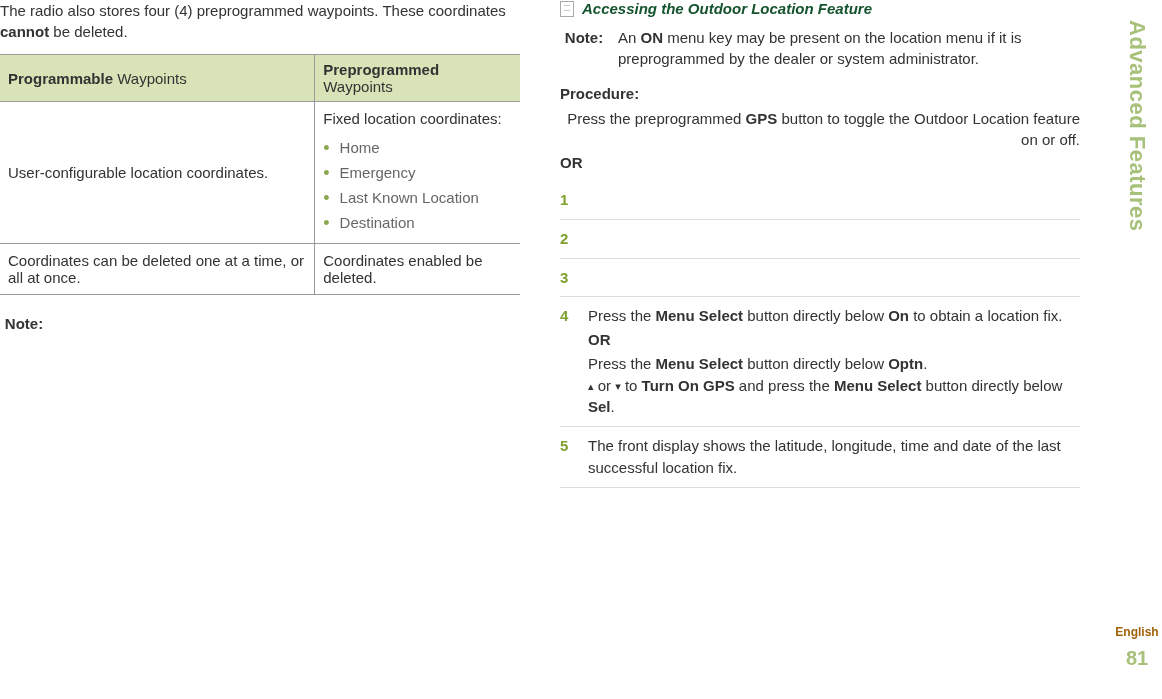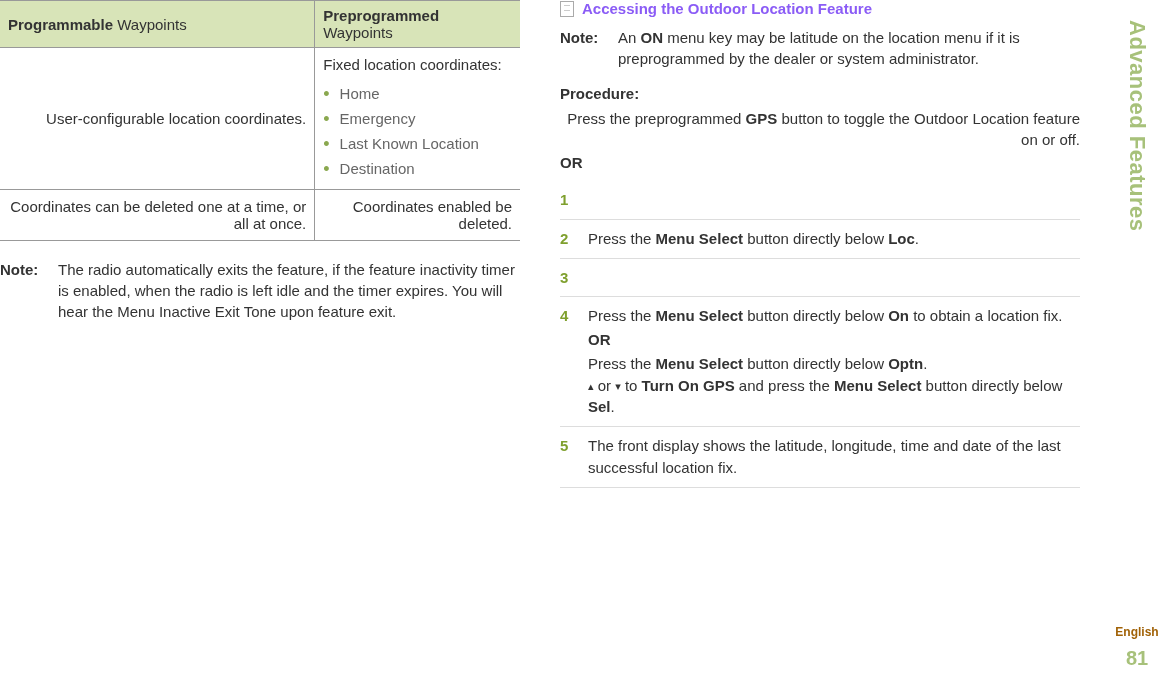--- a/index.html
+++ b/index.html
@@ -35,41 +35,41 @@
     border-bottom: 1px solid #999;
     padding: 6px 8px;
     font-weight: normal;
     text-align: left;
   }
   table.waypoints th:first-child { border-right: 1px solid #999; }
   table.waypoints td {
     border-bottom: 1px solid #999;
     padding: 8px;
     vertical-align: middle;
-    text-align: right;
+    text-align: left;
   }
   table.waypoints td:first-child { border-right: 1px solid #999; }
   .fixed-list { text-align: left; margin-top: 8px; }
   .fixed-list .item { color: #666; display: flex; align-items: center; padding: 4px 0; }
   .fixed-list .dot { color:#8aa84f; margin-right: 10px; font-size:18px; line-height:0;}
   .note-row { display:flex; gap:10px; margin-bottom:16px; line-height:1.4;}
-  .note-label { font-weight:bold; min-width:48px;}
+  .note-label { font-weight:bold; min-width:48px;text-align:center;}
   .subheading {
     display:flex; align-items:center; gap:8px;
     margin-bottom:10px;
   }
   .book-icon {
     width:14px; height:16px; border:1px solid #aaa;
     position:relative; flex-shrink:0;
   }
   .book-icon::after{
     content:""; position:absolute; left:3px; top:3px; right:3px;
     border-top:1px solid #ccc; border-bottom:1px solid #ccc; height:4px;
   }
-  .subheading-text { font-weight:bold; color:#8b5cf6;}
+  .subheading-text { font-weight:bold; font-style:italic; color:#14532d;}
   .proc-label { font-weight:bold; margin: 12px 0 6px 0;}
   .para { line-height:1.4; margin-bottom:4px;text-align:right;}
   .proc-list { margin-top:10px;}
   .step {
     display:flex; gap:10px; border-bottom:1px solid #ddd;
     padding:8px 0; line-height:1.45;
   }
   .step:last-child{}
   .step-num { color:#7fa02e; font-weight:bold; min-width:18px;}
   .step-body { flex:1;}
@@ -96,20 +96,23 @@
   .side-page {
     font-size:20px; font-weight:bold;
   }
 </style>
 </head>
 <body>
 
 <div class="main">
 
   <div class="col">
+    <p class="intro">
+      <span>The radio also stores four (4) preprogrammed waypoints. These coordinates </span><span class="bold">cannot</span><span> be deleted.</span>
+    </p>
 
     <table class="waypoints">
       <tbody>
           <tr>
         <th><span class="bold">Programmable</span><span> Waypoints</span></th>
         <th><span class="bold">Preprogrammed</span><span> Waypoints</span></th>
       </tr>
       <tr>
         <td>User-configurable location coordinates.</td>
         <td style="text-align:left;">
@@ -136,54 +139,50 @@
       </tr>
       <tr>
         <td>Coordinates can be deleted one at a time, or all at once.</td>
         <td>Coordinates enabled be deleted.</td>
       </tr>
     </tbody>
       </table>
 
     <div class="note-row">
       <div class="note-label">Note:</div>
-      <div>The radio automatically exits the feature, if the feature inactivity timer is enabled, when the radio is left idle and the timer expires. You will hear the Menu Inactive Exit Tone upon feature exit.</div>
     </div>
   </div>
 
   <div class="col">
     <div class="subheading">
       <span class="book-icon"></span>
       <span class="subheading-text">Accessing the Outdoor Location Feature</span>
     </div>
 
     <div class="note-row">
       <div class="note-label">Note:</div>
       <div>
-        <span>An </span><span class="bold">ON</span><span> menu key may be latitude on the location menu if it is preprogrammed by the dealer or system administrator.</span>
+        <span>An </span><span class="bold">ON</span><span> menu key may be present on the location menu if it is preprogrammed by the dealer or system administrator.</span>
       </div>
     </div>
 
     <div class="proc-label">Procedure:</div>
     <p class="para">
       <span>Press the preprogrammed </span><span class="bold">GPS</span><span> button to toggle the Outdoor Location feature on or off.</span>
     </p>
     <span class="or-caps">OR</span>
 
     <div class="proc-list">
 
       <div class="step">
         <div class="step-num">1</div>
       </div>
 
       <div class="step">
         <div class="step-num">2</div>
-        <div class="step-body">
-          <span>Press the </span><span class="bold">Menu Select</span><span> button directly below </span><span class="code">Loc</span><span>.</span>
-        </div>
       </div>
 
       <div class="step">
         <div class="step-num">3</div>
       </div>
 
       <div class="step">
         <div class="step-num">4</div>
         <div class="step-body">
           <span>Press the </span><span class="bold">Menu Select</span><span> button directly below </span><span class="code">On</span><span> to obtain a location fix.</span>

